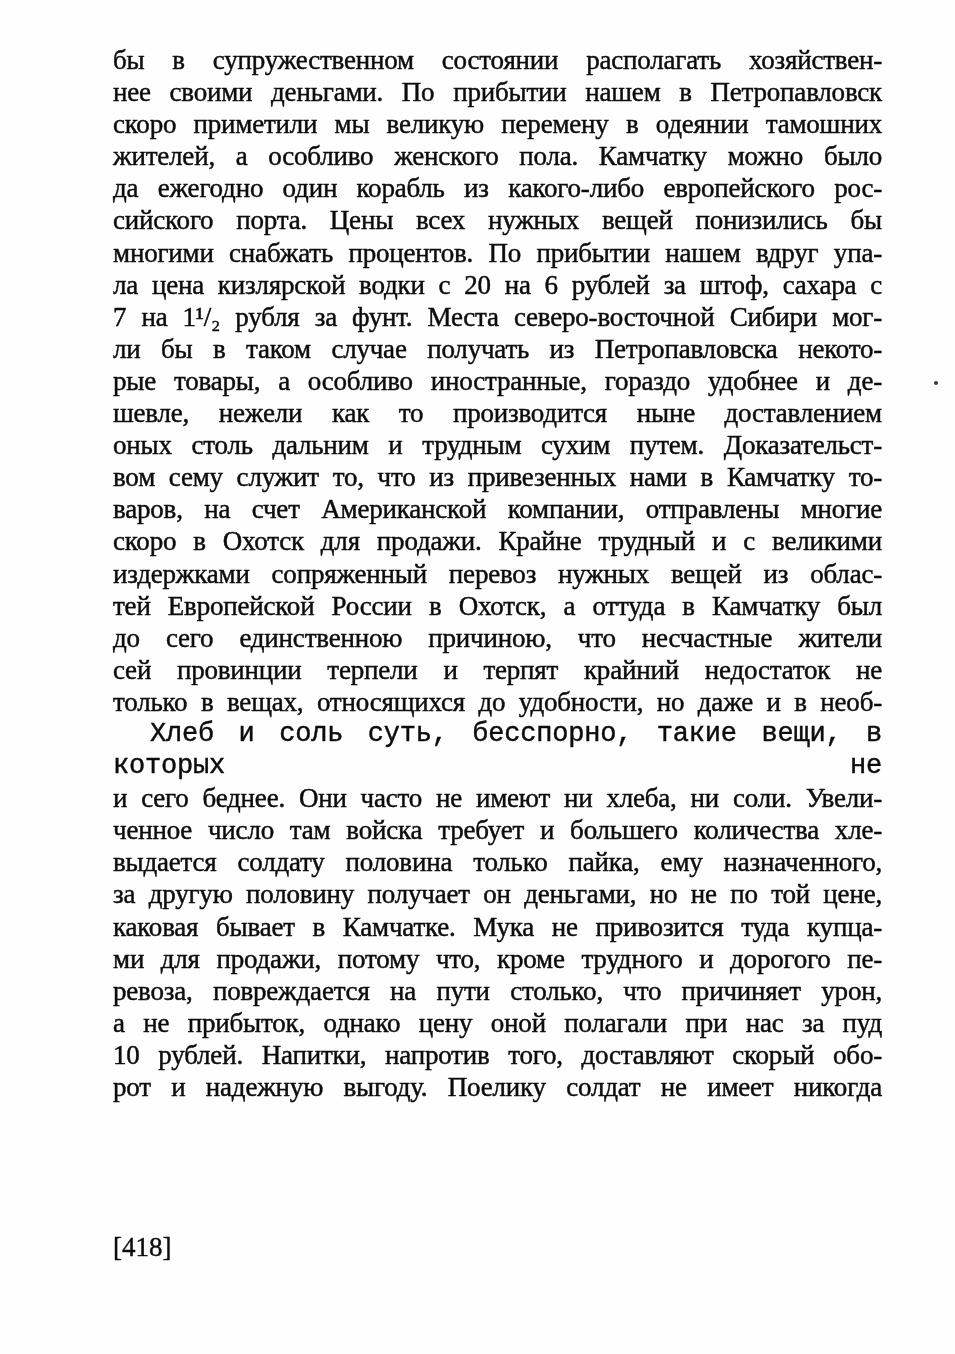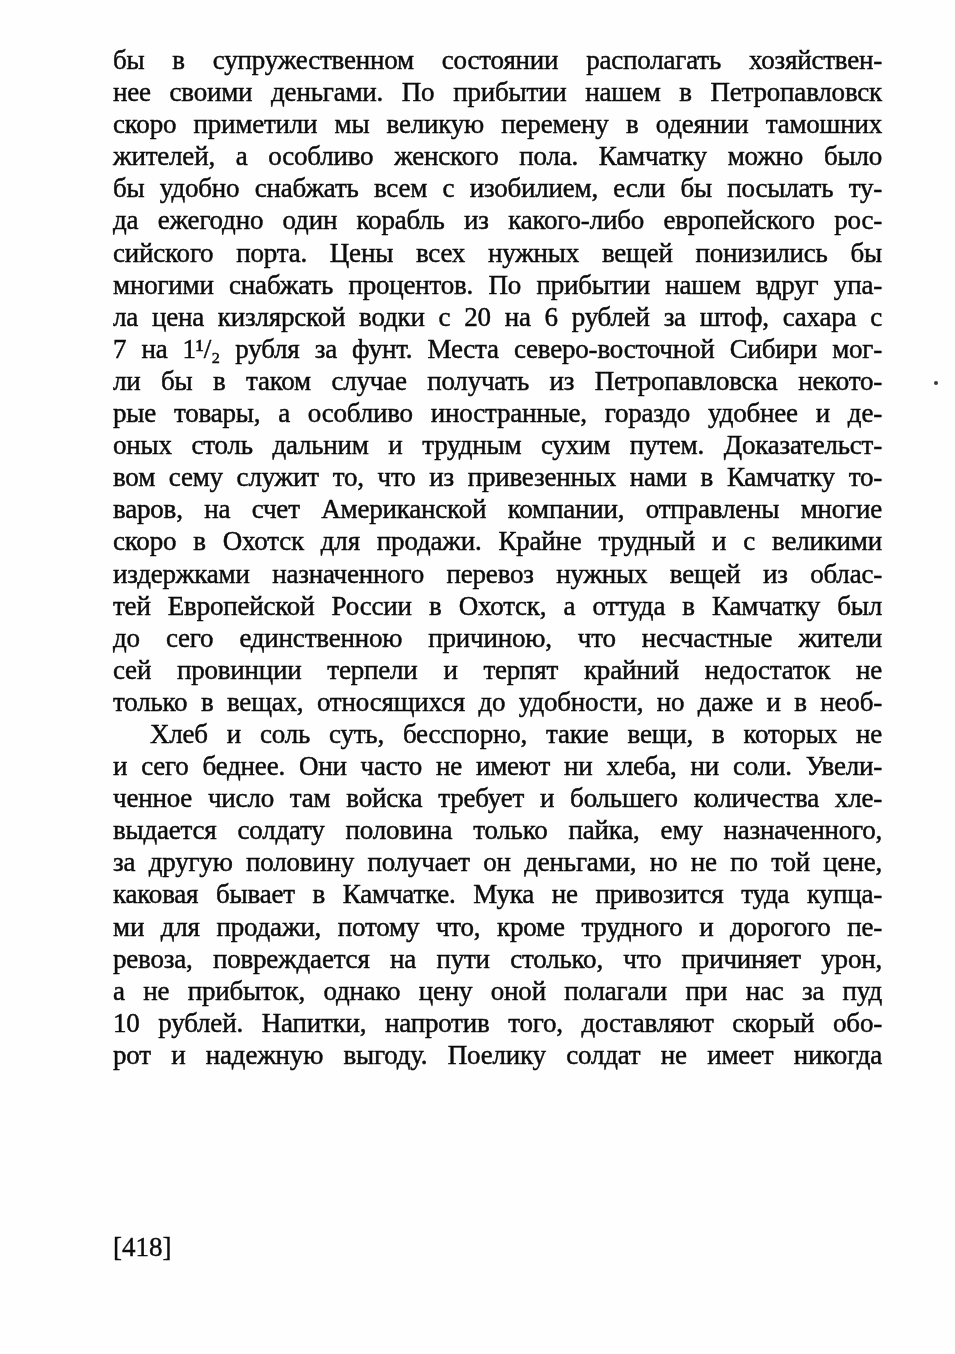--- a/index.html
+++ b/index.html
@@ -26,20 +26,21 @@
     font-size: 27px;
     line-height: 32.1px;
     letter-spacing: -0.2px;
     text-align: justify;
     text-align-last: justify;
     -webkit-text-stroke: 0.45px currentColor;
     white-space: normal;
   }
   .line.indent {
     text-indent: 37px;
+    font-family: Liberation Mono, monospace;
   }
   .line.end {
     text-align-last: left;
   }
   .page-number {
     position: absolute;
     left: 113px;
     top: 1232px;
     width: 769px;
     text-align: left;
@@ -58,33 +59,33 @@
 </style>
 </head>
 <body>
 
 <div class="page">
   <div class="text-block">
       <div class="line">бы в супружественном состоянии располагать хозяйствен-</div>
       <div class="line">нее своими деньгами. По прибытии нашем в Петропавловск</div>
       <div class="line">скоро приметили мы великую перемену в одеянии тамошних</div>
       <div class="line">жителей, а особливо женского пола. Камчатку можно было</div>
-      <div class="line">бы удобно снабжать всем с изобилием, если бы посылать ту-</div>
       <div class="line">да ежегодно один корабль из какого-либо европейского рос-</div>
       <div class="line">сийского порта. Цены всех нужных вещей понизились бы</div>
       <div class="line">многими снабжать процентов. По прибытии нашем вдруг упа-</div>
       <div class="line">ла цена кизлярской водки с 20 на 6 рублей за штоф, сахара с</div>
       <div class="line">7 на 1¹/₂ рубля за фунт. Места северо-восточной Сибири мог-</div>
       <div class="line">ли бы в таком случае получать из Петропавловска некото-</div>
       <div class="line">рые товары, а особливо иностранные, гораздо удобнее и де-</div>
+      <div class="line">шевле, нежели как то производится ныне доставлением</div>
       <div class="line">оных столь дальним и трудным сухим путем. Доказательст-</div>
       <div class="line">вом сему служит то, что из привезенных нами в Камчатку то-</div>
       <div class="line">варов, на счет Американской компании, отправлены многие</div>
       <div class="line">скоро в Охотск для продажи. Крайне трудный и с великими</div>
-      <div class="line">издержками назначенного перевоз нужных вещей из облас-</div>
+      <div class="line">издержками сопряженный перевоз нужных вещей из облас-</div>
       <div class="line">тей Европейской России в Охотск, а оттуда в Камчатку был</div>
       <div class="line">до сего единственною причиною, что несчастные жители</div>
       <div class="line">сей провинции терпели и терпят крайний недостаток не</div>
       <div class="line">только в вещах, относящихся до удобности, но даже и в необ-</div>
       <div class="line indent">Хлеб и соль суть, бесспорно, такие вещи, в которых не</div>
       <div class="line">и сего беднее. Они часто не имеют ни хлеба, ни соли. Увели-</div>
       <div class="line">ченное число там войска требует и большего количества хле-</div>
       <div class="line">выдается солдату половина только пайка, ему назначенного,</div>
       <div class="line">за другую половину получает он деньгами, но не по той цене,</div>
       <div class="line">каковая бывает в Камчатке. Мука не привозится туда купца-</div>

